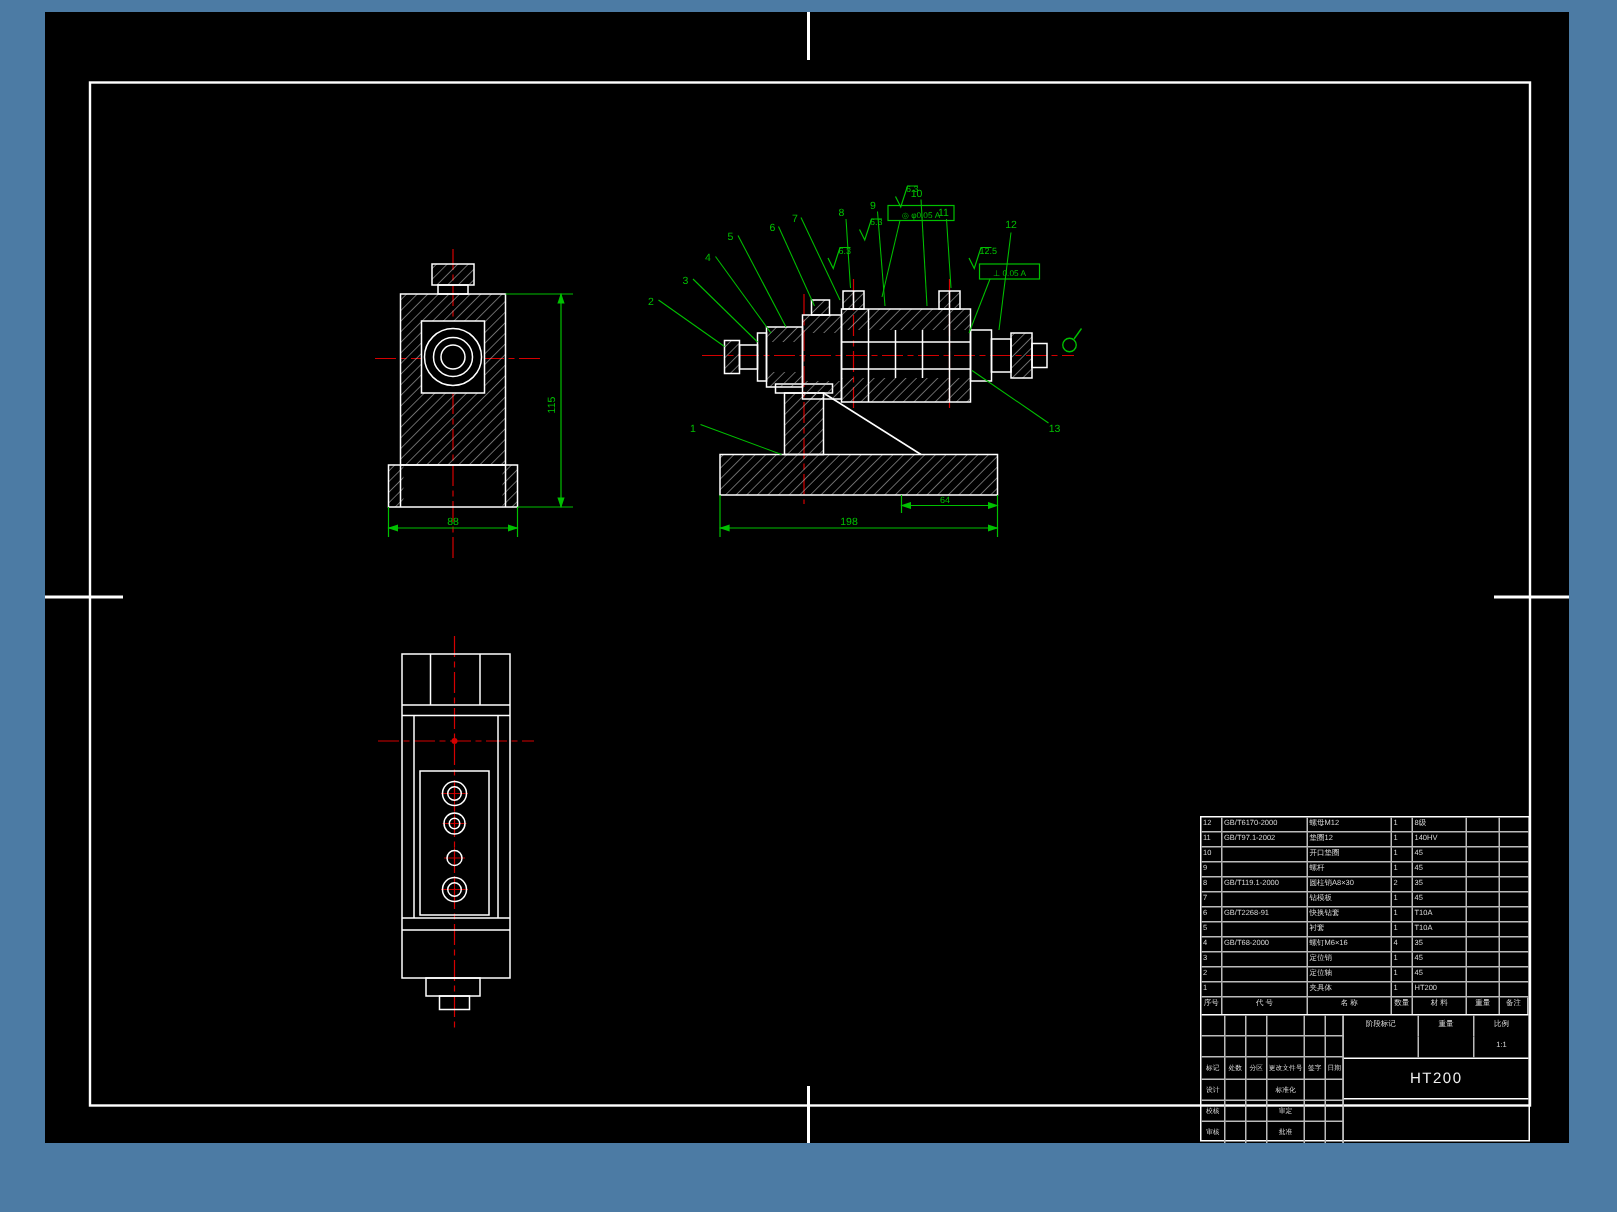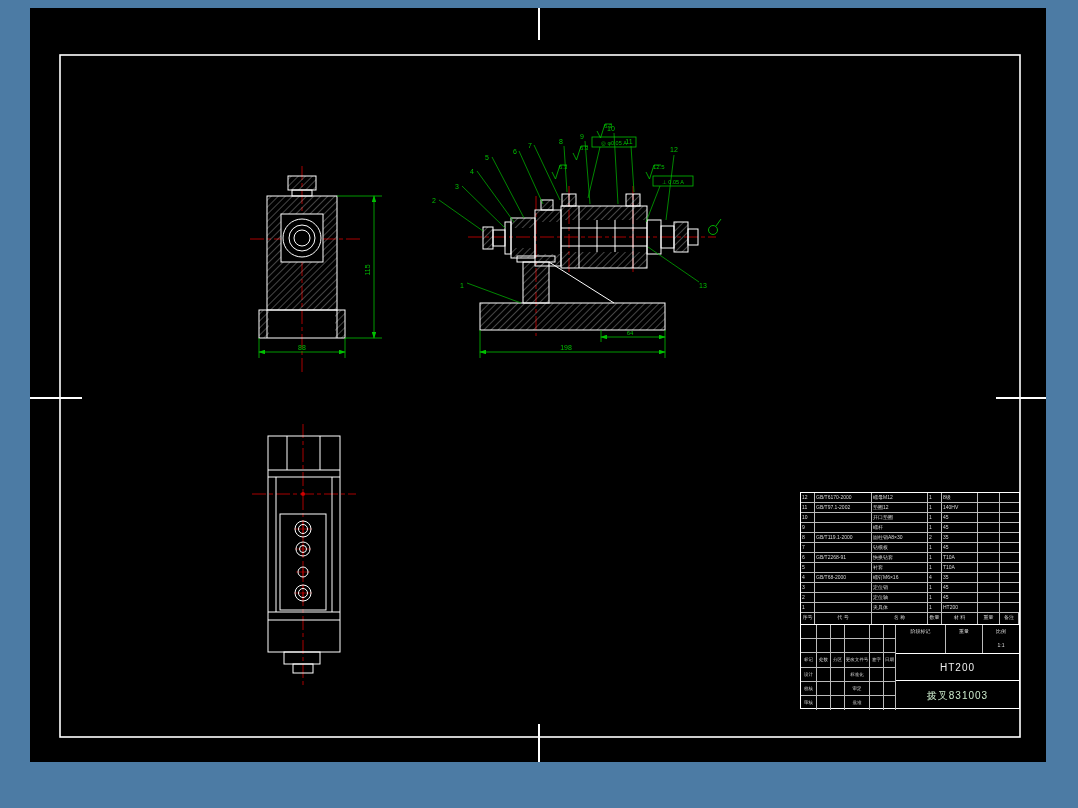--- a/index.html
+++ b/index.html
@@ -3,21 +3,21 @@
 <meta charset="utf-8">
 <style>
   html,body{margin:0;padding:0;background:#4c7ba4;}
   .screen{position:relative;width:1078px;height:808px;background:#4c7ba4;overflow:hidden;
           font-family:"Liberation Sans",sans-serif;}
   .paper{position:absolute;left:30px;top:8px;width:1016px;height:754px;background:#000;}
   svg.cad{position:absolute;left:0;top:0;}
   svg.cad text{font-family:"Liberation Sans",sans-serif;}
 
   
-  .titleblock{position:absolute;left:800px;top:492px;width:220px;height:217px;
+  .titleblock{position:absolute;left:800px;top:544px;width:220px;height:217px;
               color:#ddd;box-sizing:border-box;border:1px solid #fff;}
   .bom{position:absolute;left:0;top:0;width:100%;height:132px;display:flex;flex-direction:column;
        box-sizing:border-box;border-bottom:1px solid #fff;}
   .bom-rows{flex:1;display:flex;flex-direction:column;}
   .bom-row{flex:1;display:grid;grid-template-columns:14px 57px 56px 14px 36px 22px 1fr;min-height:0;}
   .bom-cell{border-right:1px solid #bbb;border-bottom:1px solid #bbb;font-size:5px;line-height:9px;
             padding-left:1px;color:#d8d8d8;overflow:hidden;white-space:nowrap;box-sizing:border-box;}
   .bom-row .bom-cell:last-child{border-right:none;}
   .bom-header{height:11px;display:grid;grid-template-columns:14px 57px 56px 14px 36px 22px 1fr;}
   .bom-header .bom-cell{border-bottom:none;text-align:center;padding-left:0;}
@@ -434,17 +434,16 @@
           <div class="tb-r-cell">阶段标记</div>
           <div class="tb-r-cell">重量</div>
           <div class="tb-r-cell">比例</div>
         </div>
         <div class="tb-r-row values">
           <div class="tb-r-cell"></div>
           <div class="tb-r-cell"></div>
           <div class="tb-r-cell">1:1</div>
         </div>
         <div class="tb-material">HT200</div>
-        <div class="tb-name">拨叉831003</div>
       </div>
     </div>
   </div>
 </div>
 
 </body></html>

